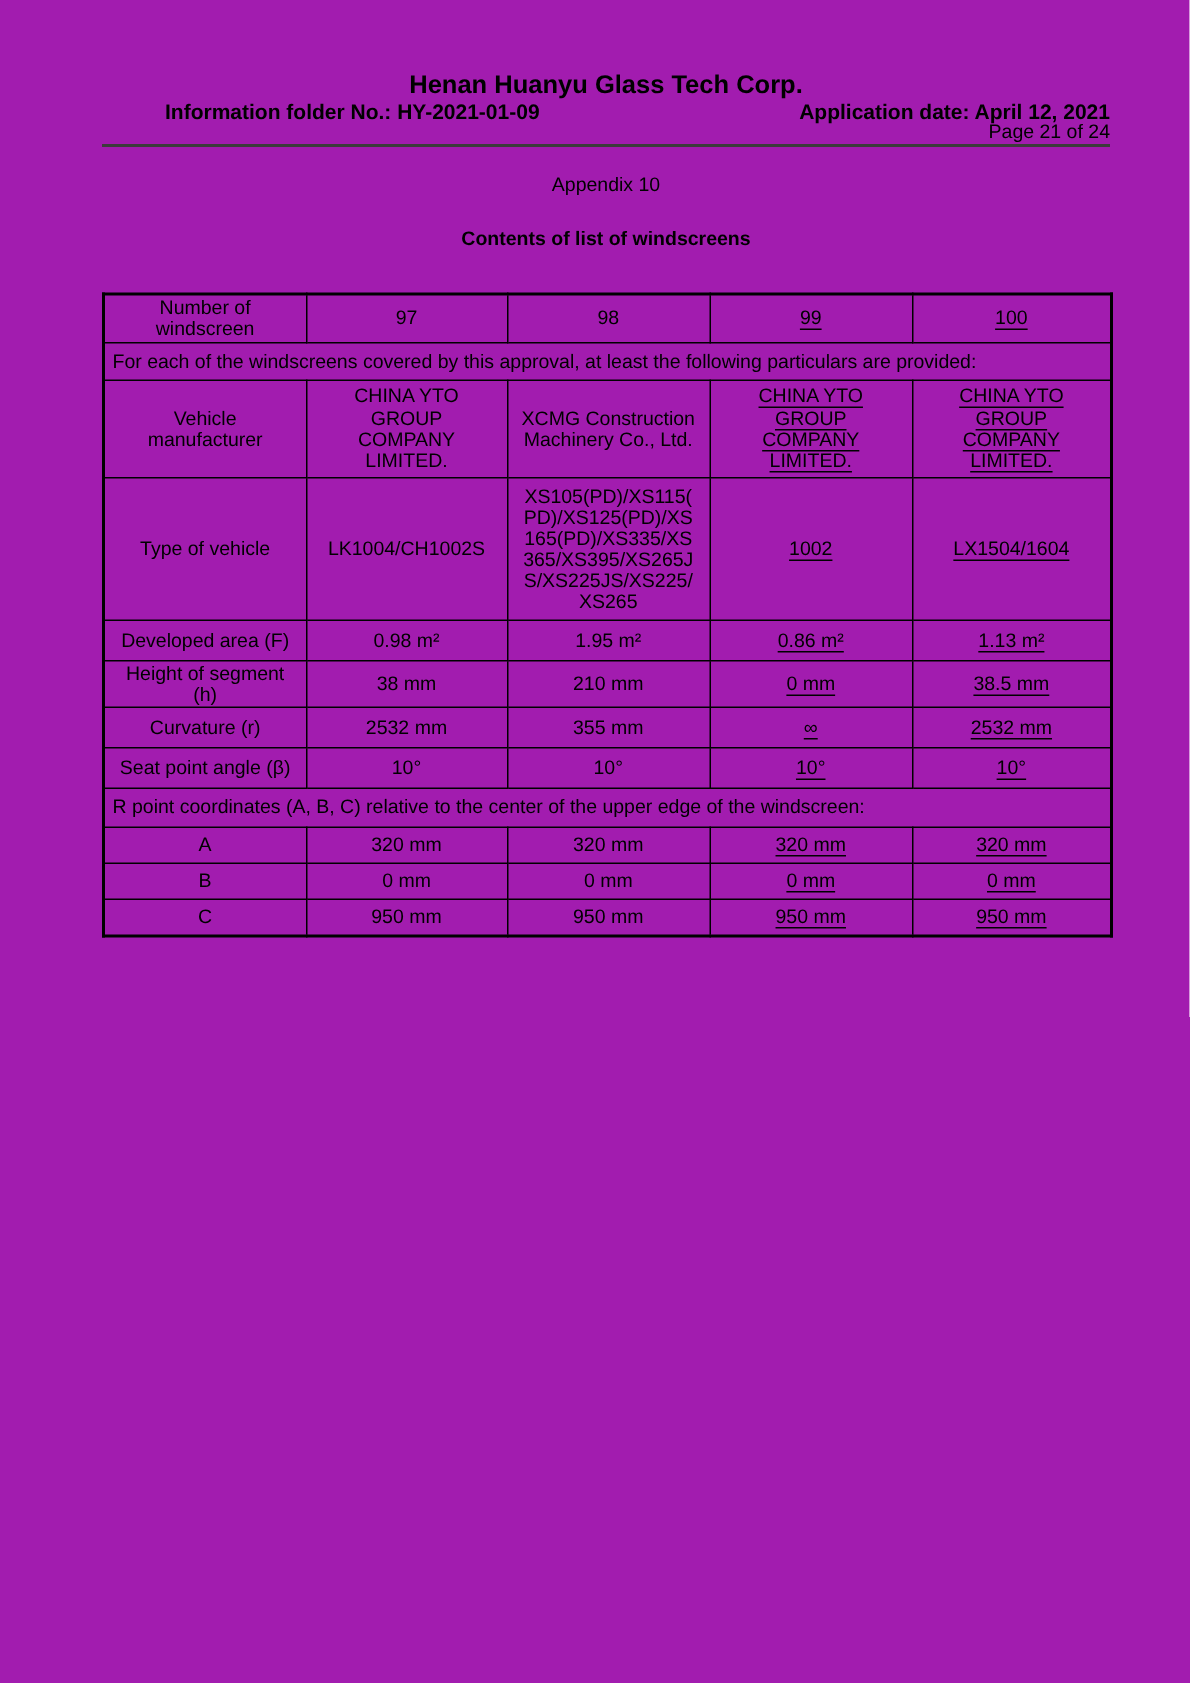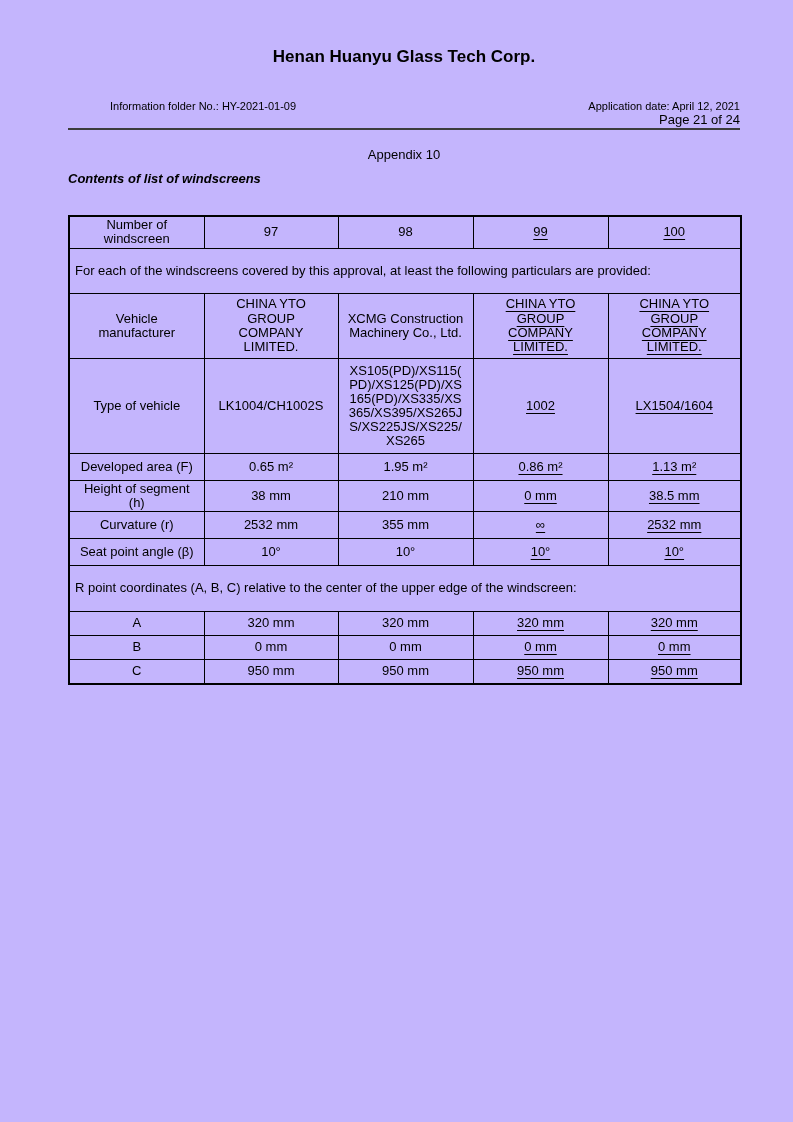--- a/index.html
+++ b/index.html
@@ -5,41 +5,42 @@
   * { margin: 0; padding: 0; box-sizing: border-box; }
   html, body {
     width: 793px; height: 1122px;
     background: #ffffff;
     font-family: "Liberation Sans", "DejaVu Sans", sans-serif;
     color: #000000;
   }
   .page {
     position: relative;
     width: 793px; height: 1122px;
-    background: #c4b5fd;
+    background: #a21caf;
     overflow: hidden;
   }
   .content {
     position: absolute;
     left: 68px; top: 0;
     width: 672px;
   }
   .doc-title {
     margin-top: 47px;
     text-align: center;
     font-size: 17px;
     font-weight: bold;
     line-height: 20px;
   }
   .info-row {
-    margin-top: 32px;
+    margin-top: 0;
     display: flex;
     justify-content: space-between;
-    font-size: 11px;
-    line-height: 14px;
+    font-size: 14px;
+    line-height: 14px;
+    font-weight: bold;
   }
   .info-left { margin-left: 42px; }
   .page-line {
     text-align: right;
     font-size: 13px;
     line-height: 14px;
   }
   .header-rule {
     margin-top: 1px;
     border: none;
@@ -47,46 +48,46 @@
     width: 672px;
   }
   .appendix-title {
     margin-top: 18px;
     text-align: center;
     font-size: 13px;
     font-weight: normal;
     line-height: 14px;
   }
   .appendix-subtitle {
-    margin-top: 10px;
+    margin-top: 22px;
+    text-align: center;
     font-size: 13px;
     font-weight: bold;
     line-height: 14px;
-    font-style: italic;
   }
   table.ws-table {
     margin-top: 29px;
     border-collapse: collapse;
     table-layout: fixed;
     width: 672px;
     border: 2px solid #000000;
     font-size: 13px;
     line-height: 1.1;
   }
   table.ws-table td {
     border: 1px solid #000000;
     text-align: center;
     vertical-align: middle;
     padding: 1px 6px;
     white-space: pre-line;
     overflow: hidden;
   }
   table.ws-table td.note-cell {
     text-align: left;
-    padding: 15px 5px;
+    padding: 5px 5px;
     white-space: normal;
   }
   table.ws-table td.u {
     text-decoration: underline;
     text-underline-offset: 3px;
     text-decoration-thickness: 1px;
   }
   tr.r-type td { line-height: 1.08; }
 </style>
 </head>
@@ -153,21 +154,21 @@
 PD)/XS125(PD)/XS
 165(PD)/XS335/XS
 365/XS395/XS265J
 S/XS225JS/XS225/
 XS265</td>
           <td class="u">1002</td>
           <td class="u">LX1504/1604</td>
         </tr>
         <tr style="height:27px">
           <td>Developed area (F)</td>
-          <td>0.65 m²</td>
+          <td>0.98 m²</td>
           <td>1.95 m²</td>
           <td class="u">0.86 m²</td>
           <td class="u">1.13 m²</td>
         </tr>
         <tr style="height:28px">
           <td>Height of segment
 (h)</td>
           <td>38 mm</td>
           <td>210 mm</td>
           <td class="u">0 mm</td>

